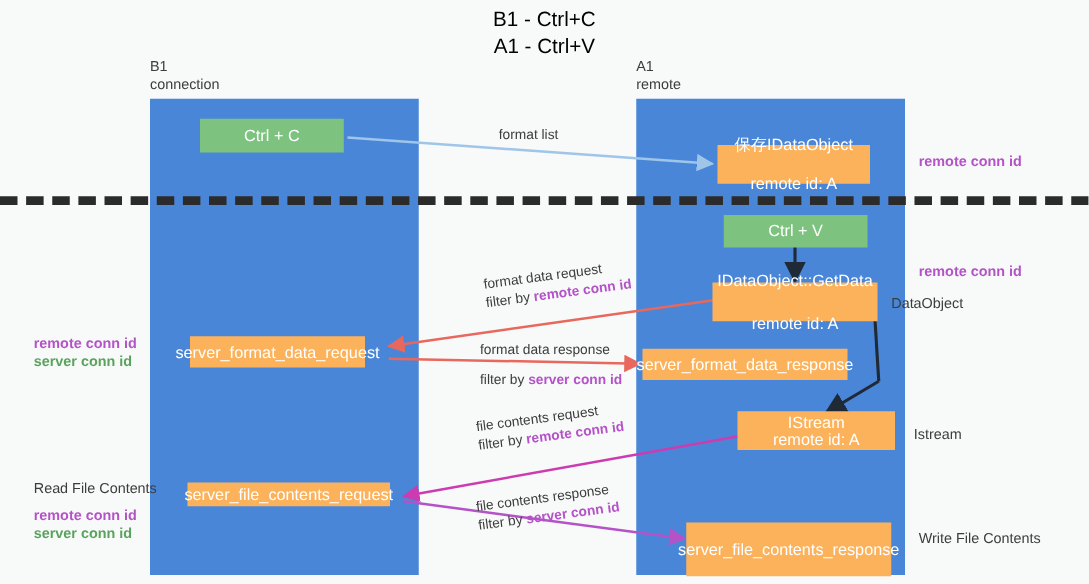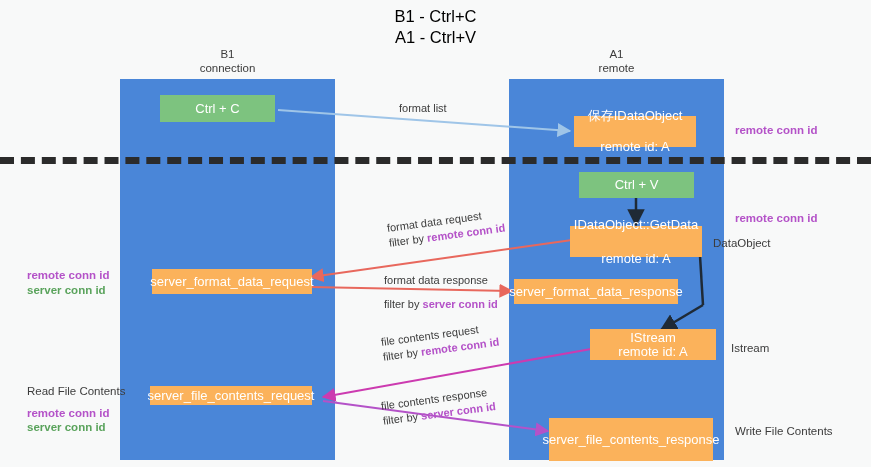--- a/index.html
+++ b/index.html
@@ -24,21 +24,20 @@
   .title {
     top: 6px; left: 0; width: 871px;
     text-align: center;
     font-size: 16.5px;
     line-height: 21px;
     color: #000000;
   }
 
   
   .col-head {
-    text-align: center;
     font-size: 11.5px;
     line-height: 14px;
     color: #3c3c3c;
   }
   .col-head .l2 { display: block; }
 
   
   .lane {
     background: #4a86d8;
   }
@@ -165,21 +164,21 @@
 
   <div class="abs box green" style="left:579px; top:172px; width:115px; height:26px;">
     <span>Ctrl + V</span>
   </div>
 
   <div class="abs box orange" style="left:570px; top:226px; width:132px; height:31px;gap:20px;">
     <span>IDataObject::GetData</span>
     <span>remote id: A</span>
   </div>
 
-  <div class="abs box orange" style="left:152px; top:269px; width:160px; height:25px;">
+  <div class="abs box orange" style="left:152px; top:269px; width:140px; height:25px;">
     <span>server_format_data_request</span>
   </div>
 
   <div class="abs box orange" style="left:514px; top:279px; width:164px; height:25px;">
     <span>server_format_data_response</span>
   </div>
 
   <div class="abs box orange" style="left:590px; top:329px; width:126px; height:31px;">
     <span>IStream</span>
     <span>remote id: A</span>

